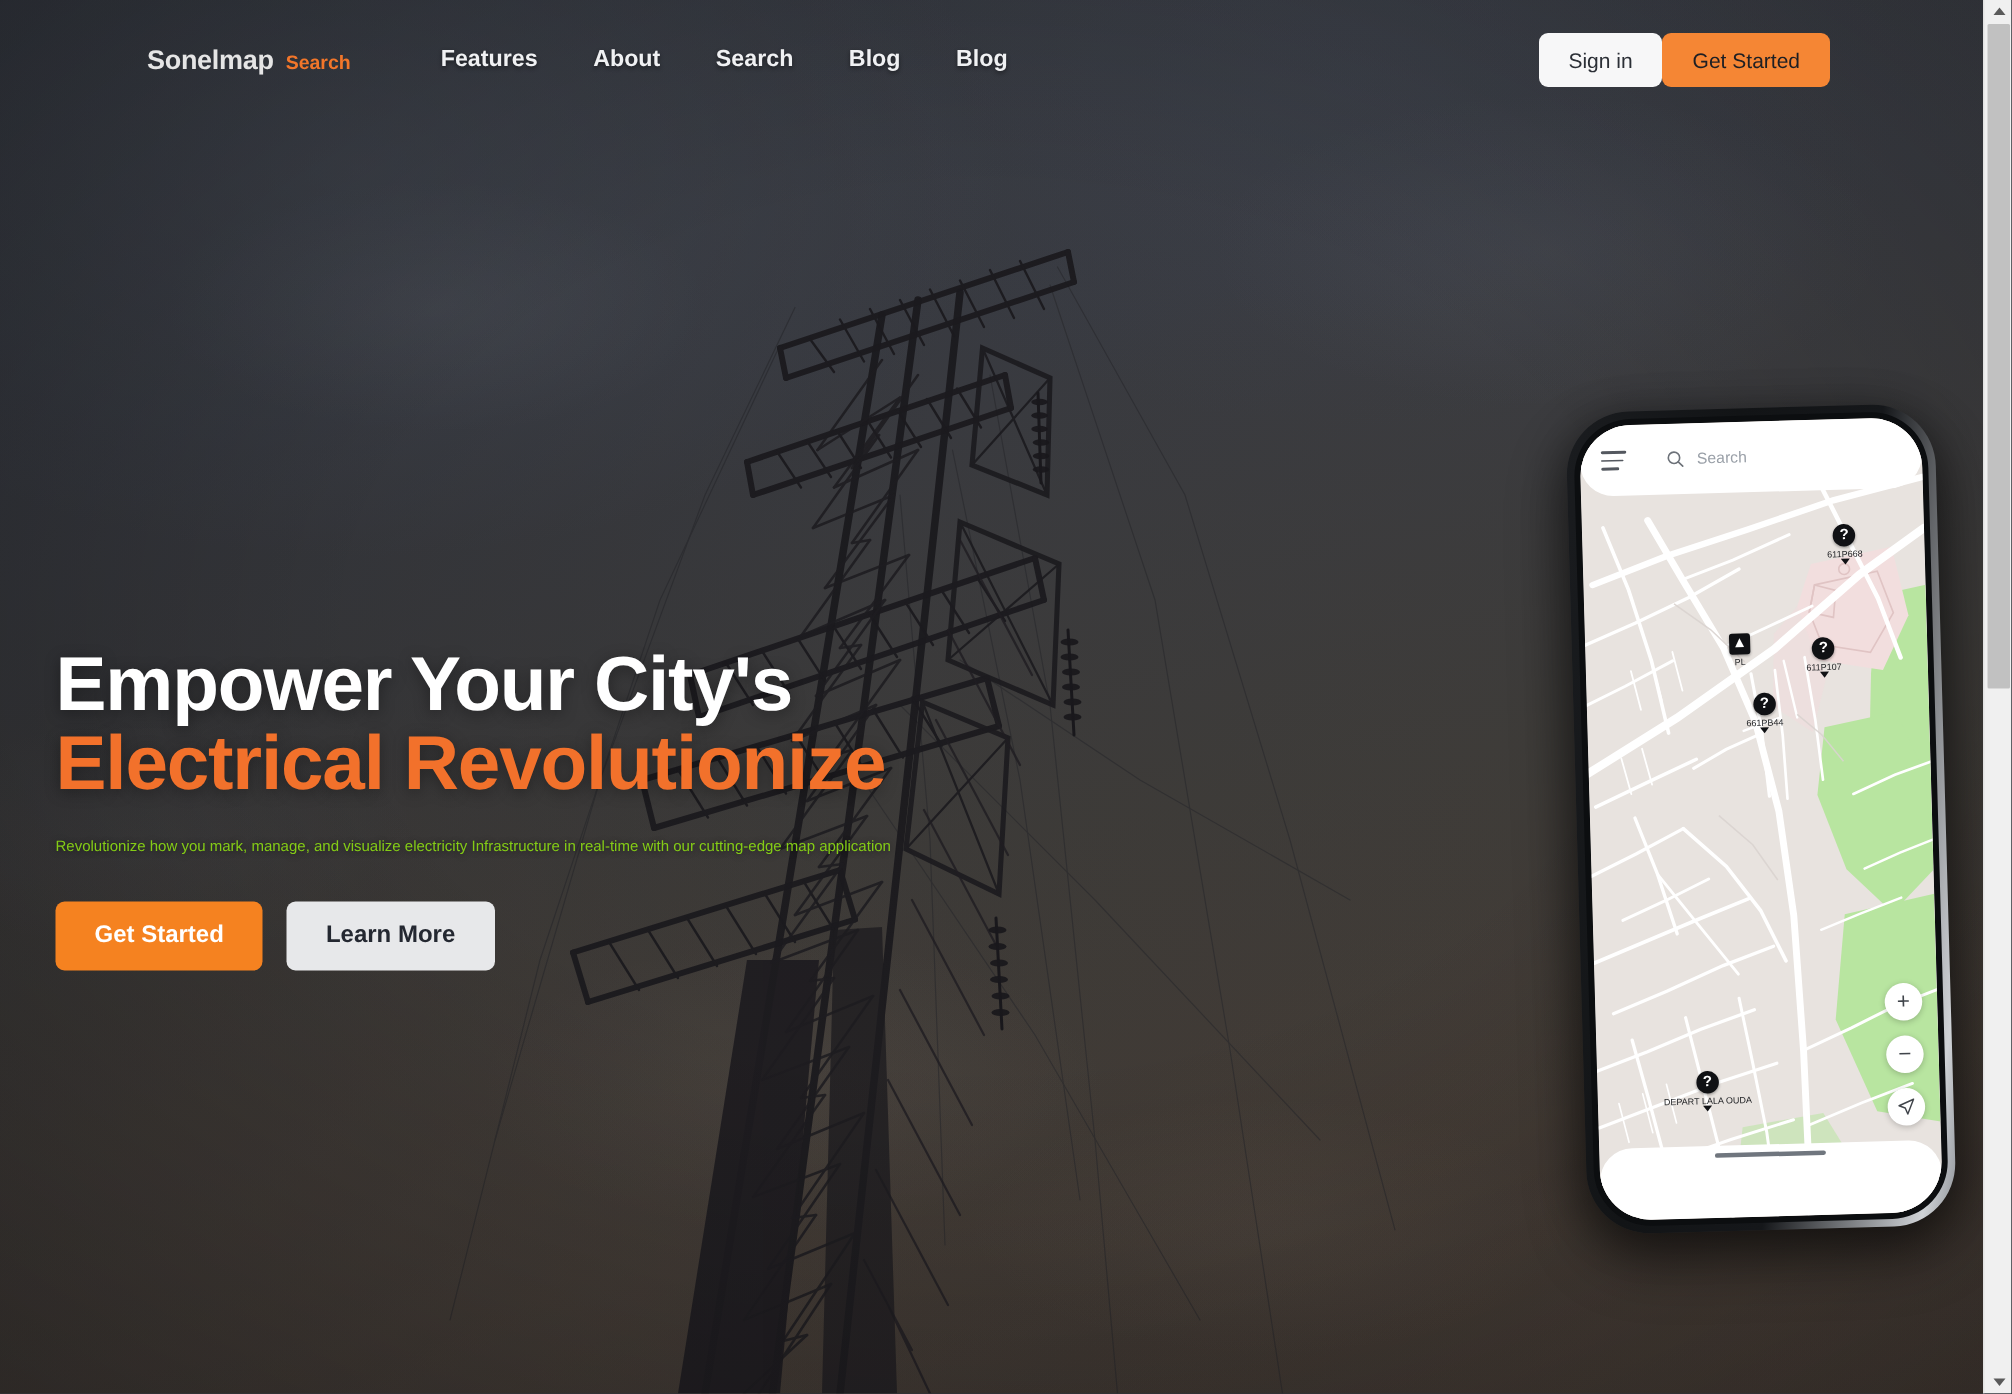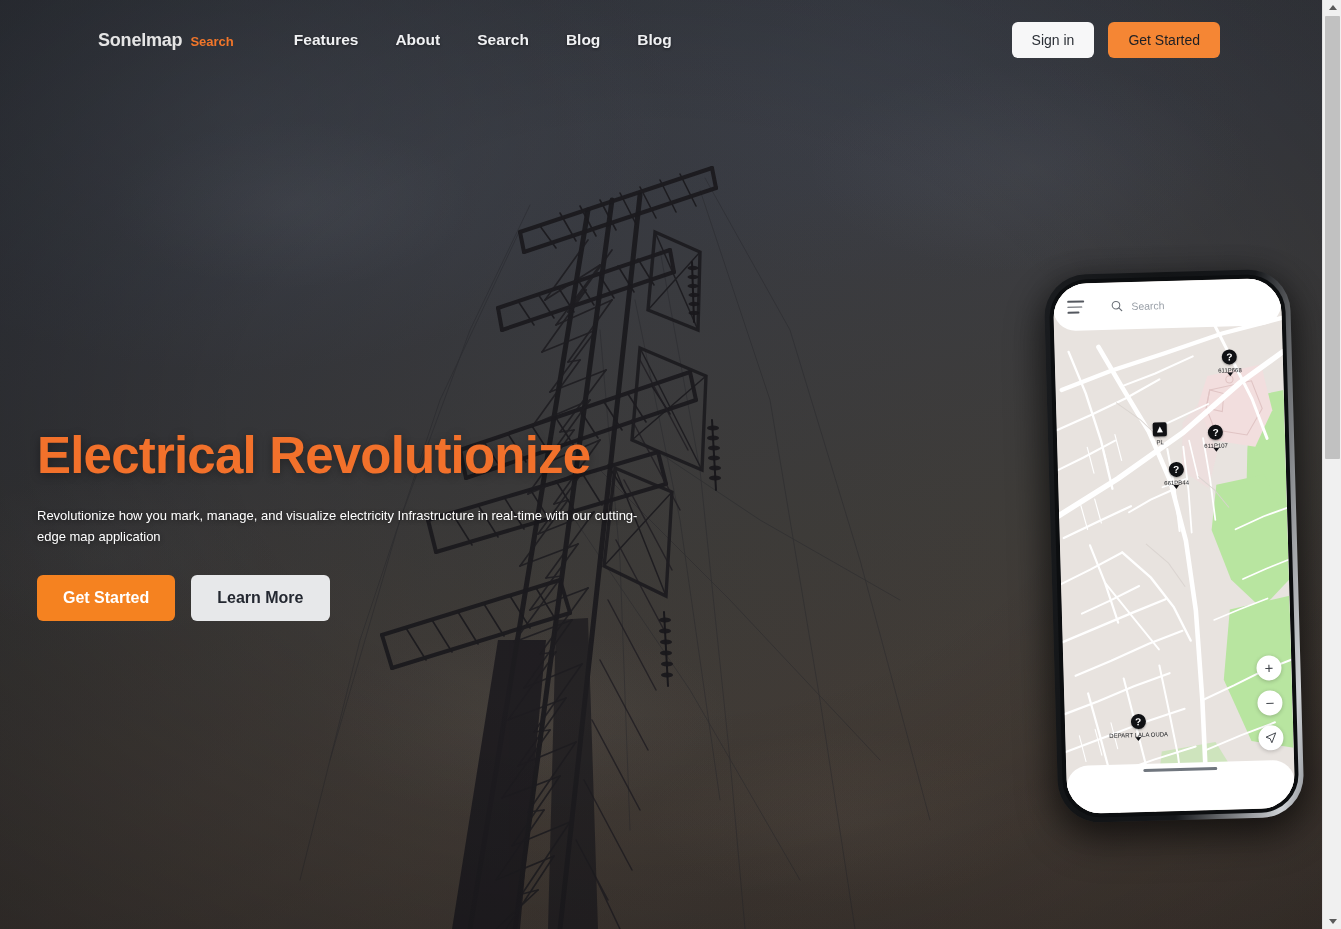--- a/index.html
+++ b/index.html
@@ -101,21 +101,20 @@
     font-weight: 700;
     color: #f0f1f3;
     cursor: pointer;
     text-shadow: 0 1px 3px rgba(0,0,0,0.45);
   }
   .nav-actions {
     margin-left: auto;
     margin-right: 102px;
     display: flex;
     align-items: flex-start;
-    gap: 14px;
   }
   .btn-signin {
     background: #f7f7f8;
     color: #2b2f36;
     border: none;
     border-radius: 6px;
     font-size: 14px;
     font-weight: 400;
     padding: 10px 20px;
     cursor: pointer;
@@ -148,23 +147,23 @@
     color: #ffffff;
     letter-spacing: -0.8px;
     text-shadow: 0 2px 10px rgba(0,0,0,0.35);
   }
   .hero-h1-accent {
     display: block;
     color: #f2712b;
   }
   .hero-sub {
     margin-top: 22px;
-    font-size: 13px;
+    font-size: 10px;
     line-height: 1.62;
-    color: #ffffff;
+    color: #84cc16;
     max-width: 605px;
     text-shadow: 0 1px 5px rgba(0,0,0,0.45);
   }
   .hero-ctas {
     margin-top: 28px;
     display: flex;
     gap: 16px;
     align-items: center;
   }
   .btn-hero-primary {
@@ -577,20 +576,21 @@
       </div>
 
       <div class="nav-actions">
         <button class="btn-signin">Sign in</button>
         <button class="btn-getstarted-nav">Get Started</button>
       </div>
     </div>
 
     <div class="hero-copy">
       <h1 class="hero-h1">
+        <span>Empower Your City's</span>
         <span class="hero-h1-accent">Electrical Revolutionize</span>
       </h1>
       <p class="hero-sub">Revolutionize how you mark, manage, and visualize electricity Infrastructure in real-time with our cutting-edge map application</p>
       <div class="hero-ctas">
         <button class="btn-hero-primary">Get Started</button>
         <button class="btn-hero-secondary">Learn More</button>
       </div>
     </div>
 
     <div class="phone-wrap">

